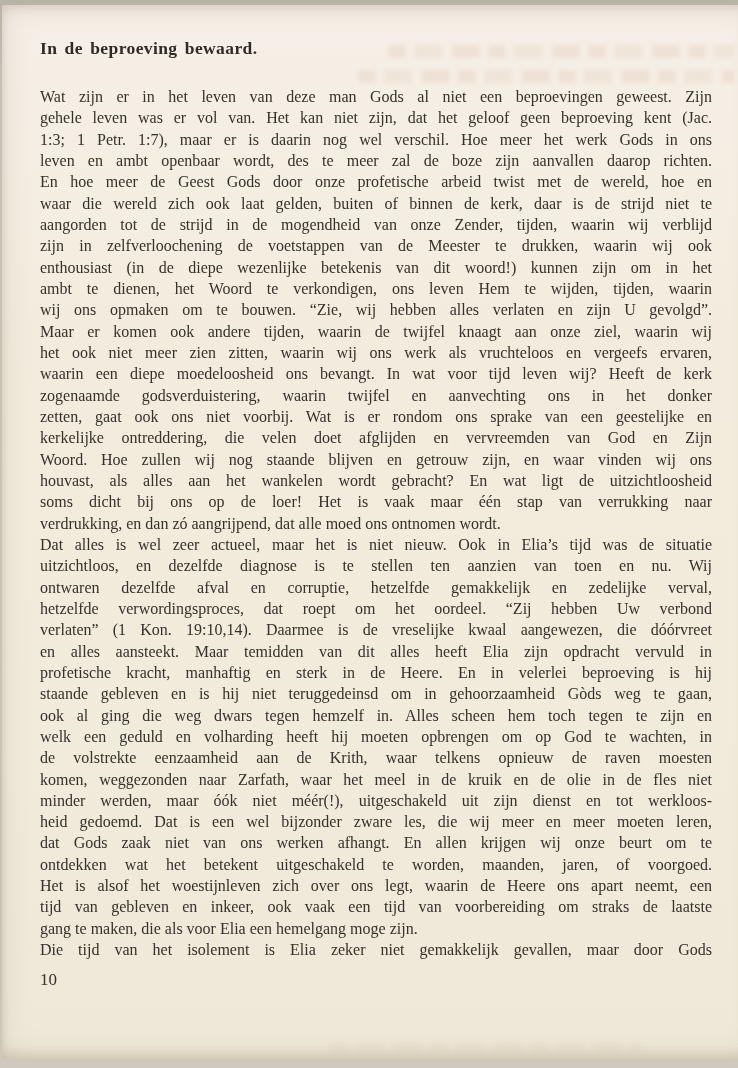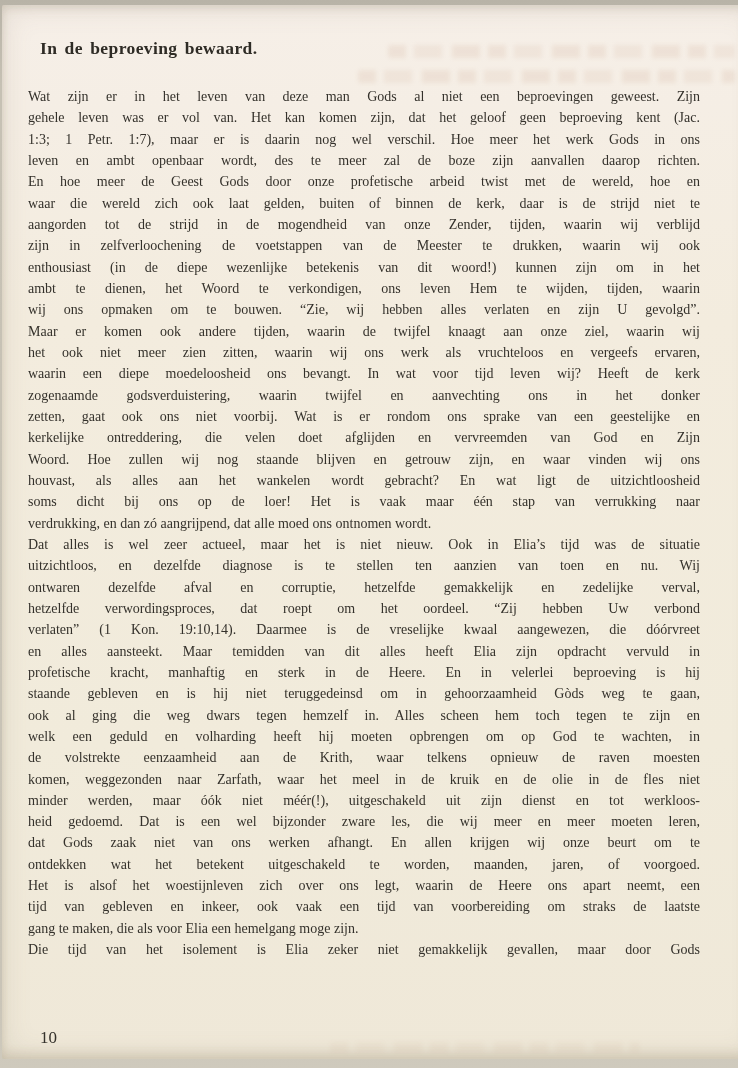--- a/index.html
+++ b/index.html
@@ -44,59 +44,59 @@
     left: 40px; top: 38px;
     margin: 0;
     font-size: 17.5px;
     font-weight: bold;
     letter-spacing: .4px;
     word-spacing: 2.5px;
     color: var(--ink_dark, #2e2b25);
   }
   .bodytext {
     position: absolute;
-    left: 28px; top: 86px;
+    left: 40px; top: 86px;
     width: 672px;
-    font-size: 14px;
+    font-size: 16px;
     line-height: 21.33px;
     color: var(--ink, #34312b);
   }
   .para { margin: 0; }
   .line {
     height: 21.33px;
     overflow: hidden;
     text-align: justify;
     text-align-last: justify;
   }
   .line.last {
     text-align-last: left;
   }
   .pagenum {
     position: absolute;
-    left: 40px; top: 1028px;
+    left: 40px; top: 970px;
     font-size: 17px;
     color: var(--ink, #3c3a33);
   }
 </style>
 </head>
 <body>
 
 <div class="photo">
   <div class="paper"></div>
 
   <div class="bleed bleed-1"></div>
   <div class="bleed bleed-2"></div>
   <div class="bleed bleed-3"></div>
 
   <h1 class="heading">In de beproeving bewaard.</h1>
 
   <div class="bodytext">
       <div class="para">
         <div class="line">Wat zijn er in het leven van deze man Gods al niet een beproevingen geweest. Zijn</div>
-        <div class="line">gehele leven was er vol van. Het kan komen zijn, dat het geloof geen beproeving kent (Jac.</div>
+        <div class="line">gehele leven was er vol van. Het kan niet zijn, dat het geloof geen beproeving kent (Jac.</div>
         <div class="line">1:3; 1 Petr. 1:7), maar er is daarin nog wel verschil. Hoe meer het werk Gods in ons</div>
         <div class="line">leven en ambt openbaar wordt, des te meer zal de boze zijn aanvallen daarop richten.</div>
         <div class="line">En hoe meer de Geest Gods door onze profetische arbeid twist met de wereld, hoe en</div>
         <div class="line">waar die wereld zich ook laat gelden, buiten of binnen de kerk, daar is de strijd niet te</div>
         <div class="line">aangorden tot de strijd in de mogendheid van onze Zender, tijden, waarin wij verblijd</div>
         <div class="line">zijn in zelfverloochening de voetstappen van de Meester te drukken, waarin wij ook</div>
         <div class="line">enthousiast (in de diepe wezenlijke betekenis van dit woord!) kunnen zijn om in het</div>
         <div class="line">ambt te dienen, het Woord te verkondigen, ons leven Hem te wijden, tijden, waarin</div>
         <div class="line">wij ons opmaken om te bouwen. “Zie, wij hebben alles verlaten en zijn U gevolgd”.</div>
         <div class="line">Maar er komen ook andere tijden, waarin de twijfel knaagt aan onze ziel, waarin wij</div>

